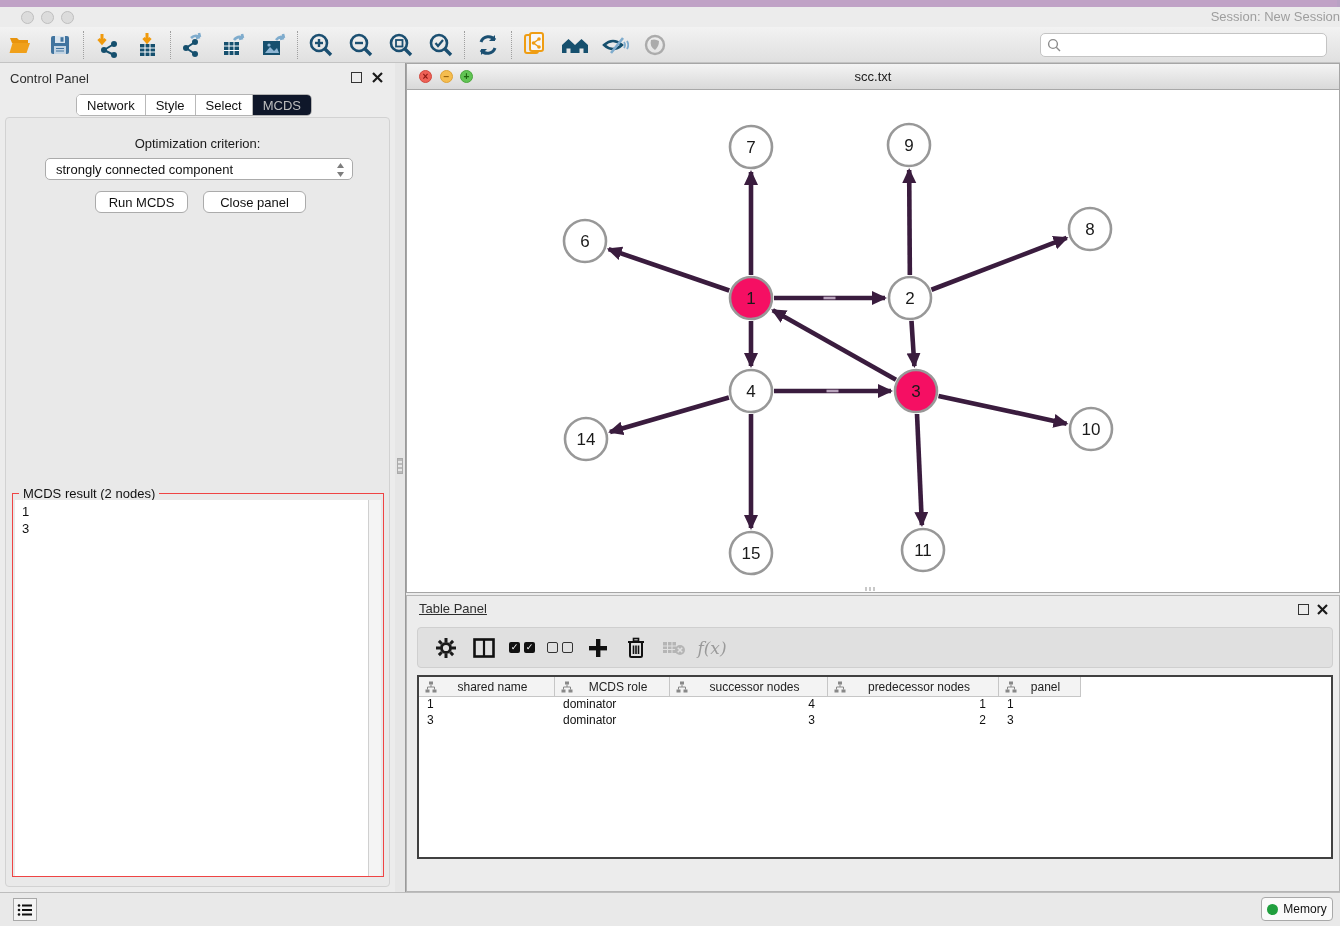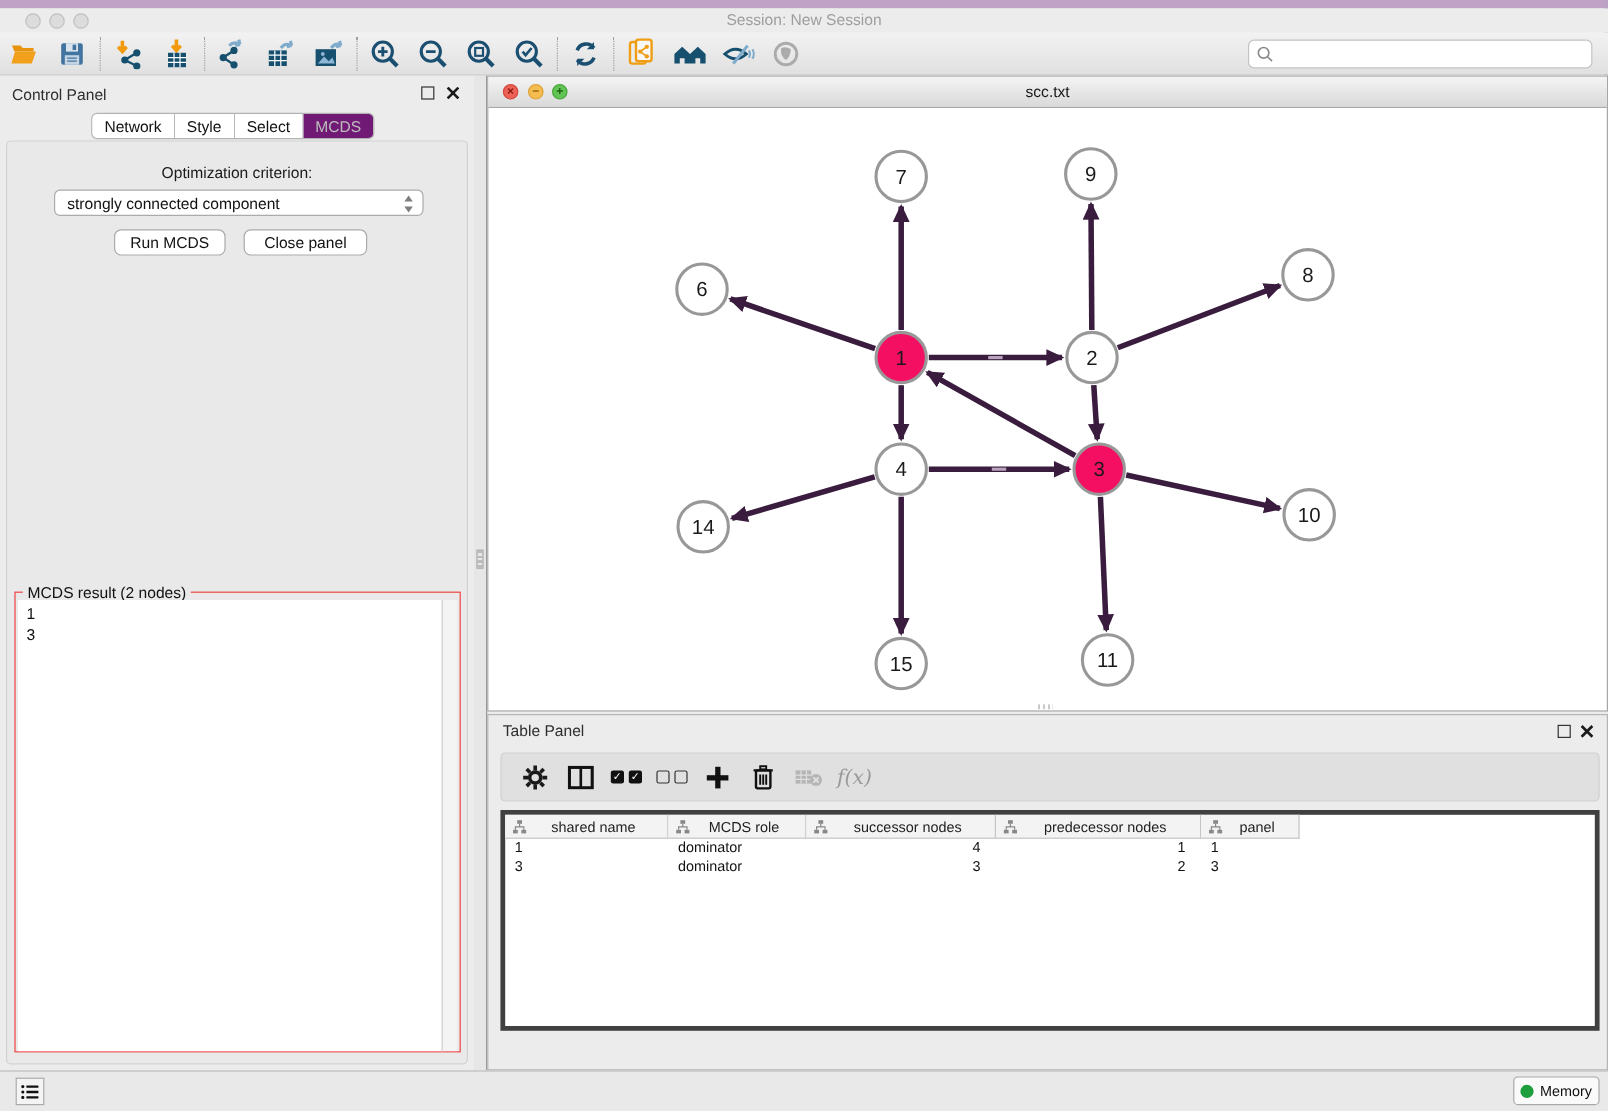--- a/index.html
+++ b/index.html
@@ -6,21 +6,21 @@
   html,body { width:1340px; height:926px; overflow:hidden; }
   body { font-family:"Liberation Sans", sans-serif; background:#ececec; position:relative; }
   .abs { position:absolute; }
 
   
   #desktop-strip { left:0; top:0; width:1340px; height:7px; background:#c0a2c6; }
   #edge-right { right:0; top:0; width:3px; height:63px; background:#b9a2c4; }
   #titlebar { left:0; top:7px; width:1340px; height:20px; background:#ececec; }
   .tl-dot { width:13px; height:13px; border-radius:50%; position:absolute; top:4px; }
   .tl-gray { background:#dcdcdc; border:1px solid #bfbfbf; }
-  #app-title { width:100%; text-align:center; font-size:13px; color:#9e9e9e; line-height:20px; }
+  #app-title { width:100%; text-align:right; font-size:13px; color:#9e9e9e; line-height:20px; }
 
   #toolbar { left:0; top:27px; width:1340px; height:36px;
     background:linear-gradient(#f2f2f2,#e0e0e0); border-bottom:1px solid #c3c3c3;
     display:flex; align-items:center; }
   .tb-icon { width:40px; height:32px; display:flex; align-items:center; justify-content:center; flex:0 0 auto; }
   .tb-sep { width:1px; height:28px; border-left:1px dotted #9f9f9f; margin:0 3px; flex:0 0 auto; }
   #search-box { position:absolute; right:13px; top:6px; width:287px; height:24px; background:#fff;
     border:1px solid #c4c4c4; border-radius:5px; display:flex; align-items:center; padding-left:6px; }
   #search-input { border:none; outline:none; flex:1; font-size:12px; height:20px; background:transparent; }
 
@@ -28,21 +28,21 @@
   #control-panel { left:0; top:63px; width:395px; height:829px; background:#ececec; }
   #cp-header { position:absolute; left:10px; top:8px; font-size:13px; color:#2e2e2e; }
   .panel-btn { position:absolute; top:9px; width:11px; height:11px; }
   .float-sq { border:1.5px solid #333; }
   .close-x line { stroke:#1a1a1a; stroke-width:2.2; }
   #cp-tabs { position:absolute; left:76px; top:31px; height:22px; display:flex;
     border:1px solid #b3b3b3; border-radius:5px; overflow:hidden; background:#fff; }
   .cp-tab { height:100%; display:flex; align-items:center; justify-content:center;
     font-size:13px; color:#111; background:#fff; border-right:1px solid #b9b9b9; padding:0 10px; }
   .cp-tab:last-child { border-right:none; }
-  .cp-tab.active { background:#701a75; color:#bdbdbd; }
+  .cp-tab.active { background:#0f172a; color:#bdbdbd; }
   #cp-body { position:absolute; left:5px; top:54px; width:385px; height:770px;
     background:#e9e9e9; border:1px solid #d2d2d2; border-radius:4px; }
   #opt-label { position:absolute; left:0; top:73px; width:100%; text-align:center; font-size:13px; color:#1a1a1a; }
   #opt-select { position:absolute; left:45px; top:95px; width:308px; height:22px; background:#fff;
     border:1px solid #ababab; border-radius:5px; display:flex; align-items:center; font-size:13px; color:#111;
     padding-left:10px; }
   #opt-stepper { position:absolute; right:7px; top:3px; }
   .cp-button { position:absolute; height:22px; background:#fff; border:1px solid #ababab; border-radius:6px;
     font-size:13px; color:#111; display:flex; align-items:center; justify-content:center; }
   #result-group { position:absolute; left:12px; top:430px; width:372px; height:384px; border:1px solid #ef4444; }
@@ -62,31 +62,31 @@
     background:linear-gradient(#f4f4f4,#d9d9d9); border-bottom:1px solid #a8a8a8; }
   .tl-c { position:absolute; top:6px; width:13px; height:13px; border-radius:50%;
     font-size:10px; line-height:12px; text-align:center; font-weight:bold; }
   #net-title { width:100%; text-align:center; font-size:13px; color:#1a1a1a; line-height:26px; }
   #graph-svg { position:absolute; left:0; top:26px; }
   #net-grip { position:absolute; left:458px; bottom:1px; width:12px; height:4px;
     background:repeating-linear-gradient(90deg,#c9c9c9 0 2px,#fff 2px 4px); }
 
   
   #table-panel { left:406px; top:595px; width:934px; height:297px; background:#ececec; border:1px solid #b5b5b5; }
-  #tp-header { position:absolute; left:12px; top:5px; font-size:13px; color:#2e2e2e; }
+  #tp-header { position:absolute; left:12px; top:5px; font-size:13px; color:#2e2e2e;text-decoration:underline; }
   #tp-toolbar { position:absolute; left:10px; top:31px; width:916px; height:41px; background:#e0e0e0;
     border:1px solid #cfcfcf; border-radius:4px; display:flex; align-items:center; padding-left:9px; }
   .tpt-icon { width:38px; height:30px; display:flex; align-items:center; justify-content:center; flex:0 0 auto; }
   .chk-pair { display:flex; gap:4px; }
   .chk { width:11px; height:11px; border-radius:2px; background:#111; color:#fff; font-size:9px;
     line-height:11px; text-align:center; }
   .unchk { width:11px; height:11px; border-radius:2px; border:1.5px solid #333; background:transparent; }
   #fx-label { font-family:"DejaVu Serif", serif; font-style:italic; font-size:17px; color:#9a9a9a;text-align:center; }
 
-  #data-table { position:absolute; left:10px; top:79px; width:916px; height:184px; background:#fff; border:4px solid #404040; }
+  #data-table { position:absolute; left:10px; top:79px; width:916px; height:184px; background:#fff; border:2px solid #404040; }
   #table-head { display:flex; height:20px; }
   .th-cell { background:#f3f3f3; border-right:1px solid #c6c6c6; border-bottom:1px solid #c6c6c6;
     display:flex; align-items:center; font-size:12px; color:#222; }
   .th-icon { margin:0 4px 0 6px; flex:0 0 auto; }
   .th-label { flex:1; text-align:center; padding-right:10px; }
   .tr-row { display:flex; height:16px; font-size:12px; color:#111; }
   .td-cell { overflow:hidden; white-space:nowrap; }
 
   #tp-tabs { position:absolute; left:286px; bottom:6px; height:23px; display:flex;
     border:1px solid #b3b3b3; border-radius:6px; overflow:hidden; background:#fff; }

